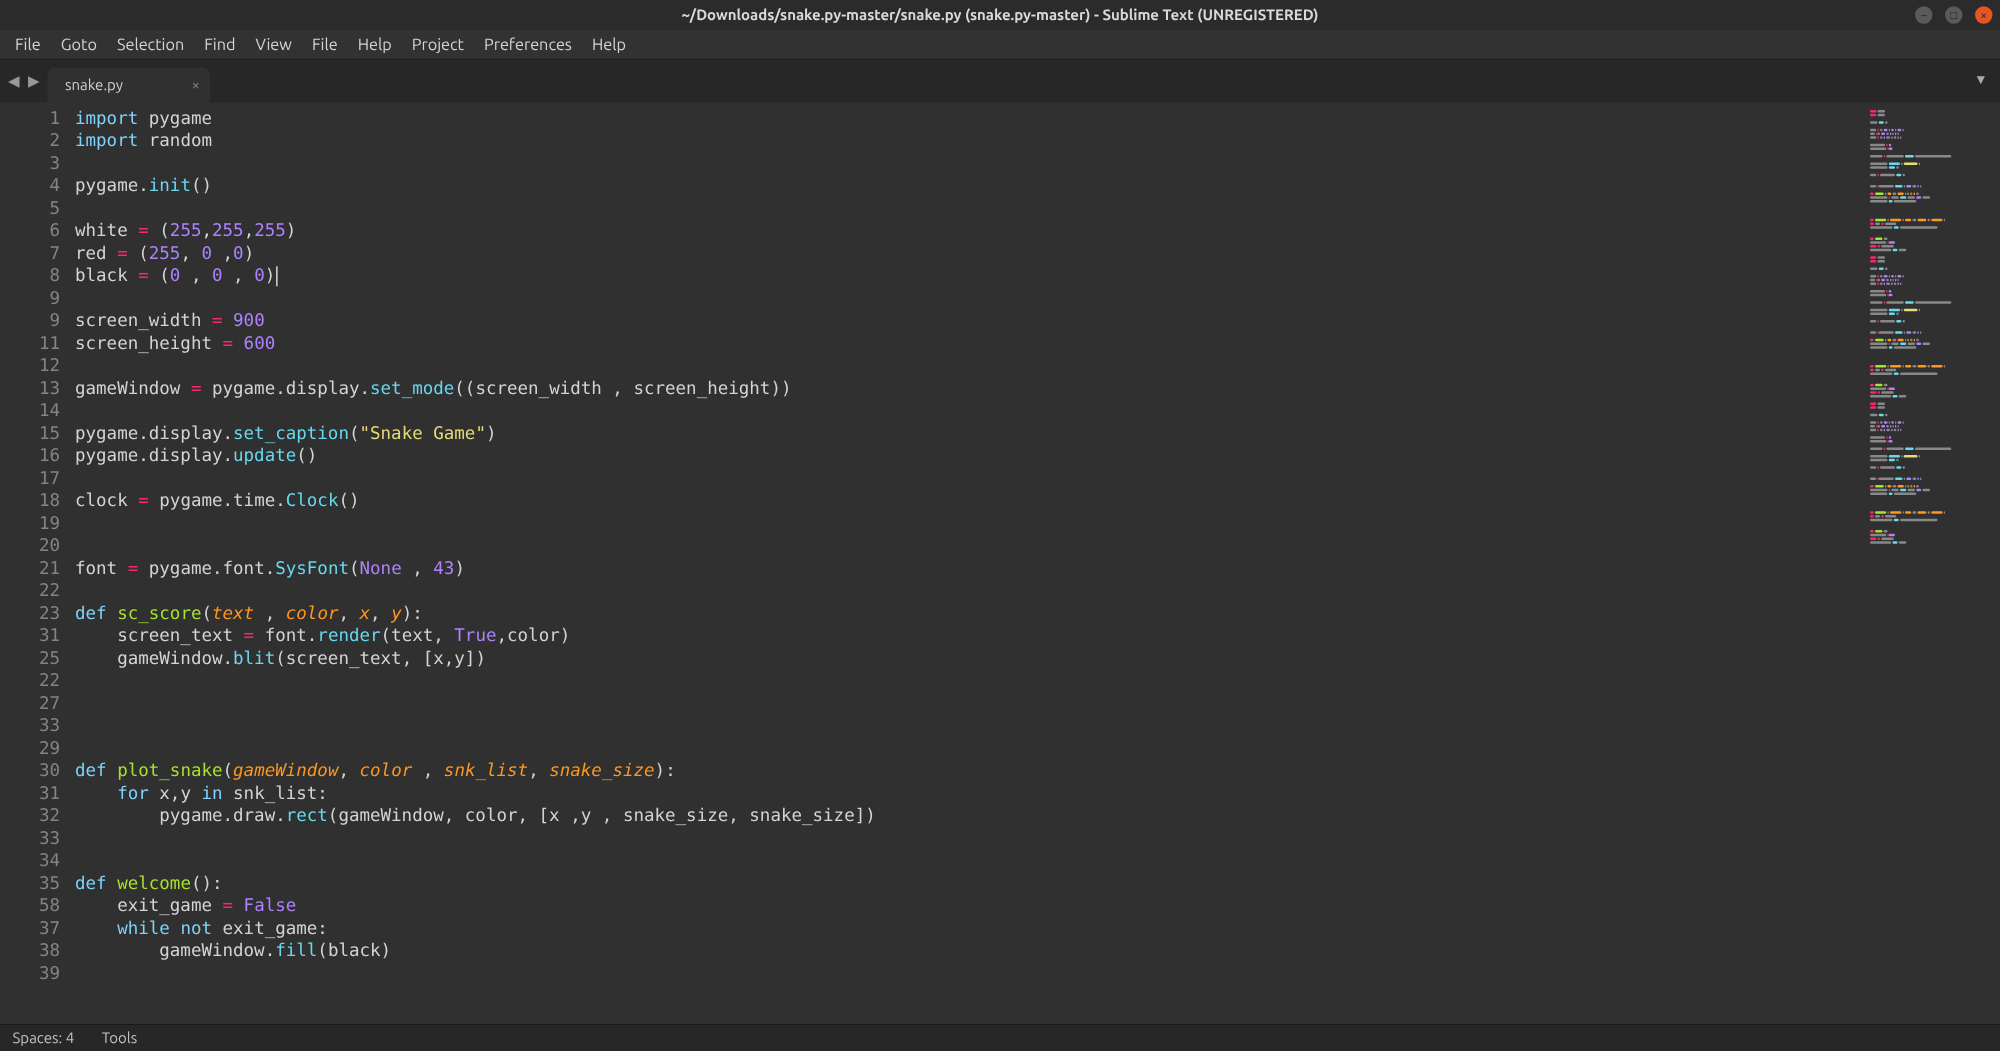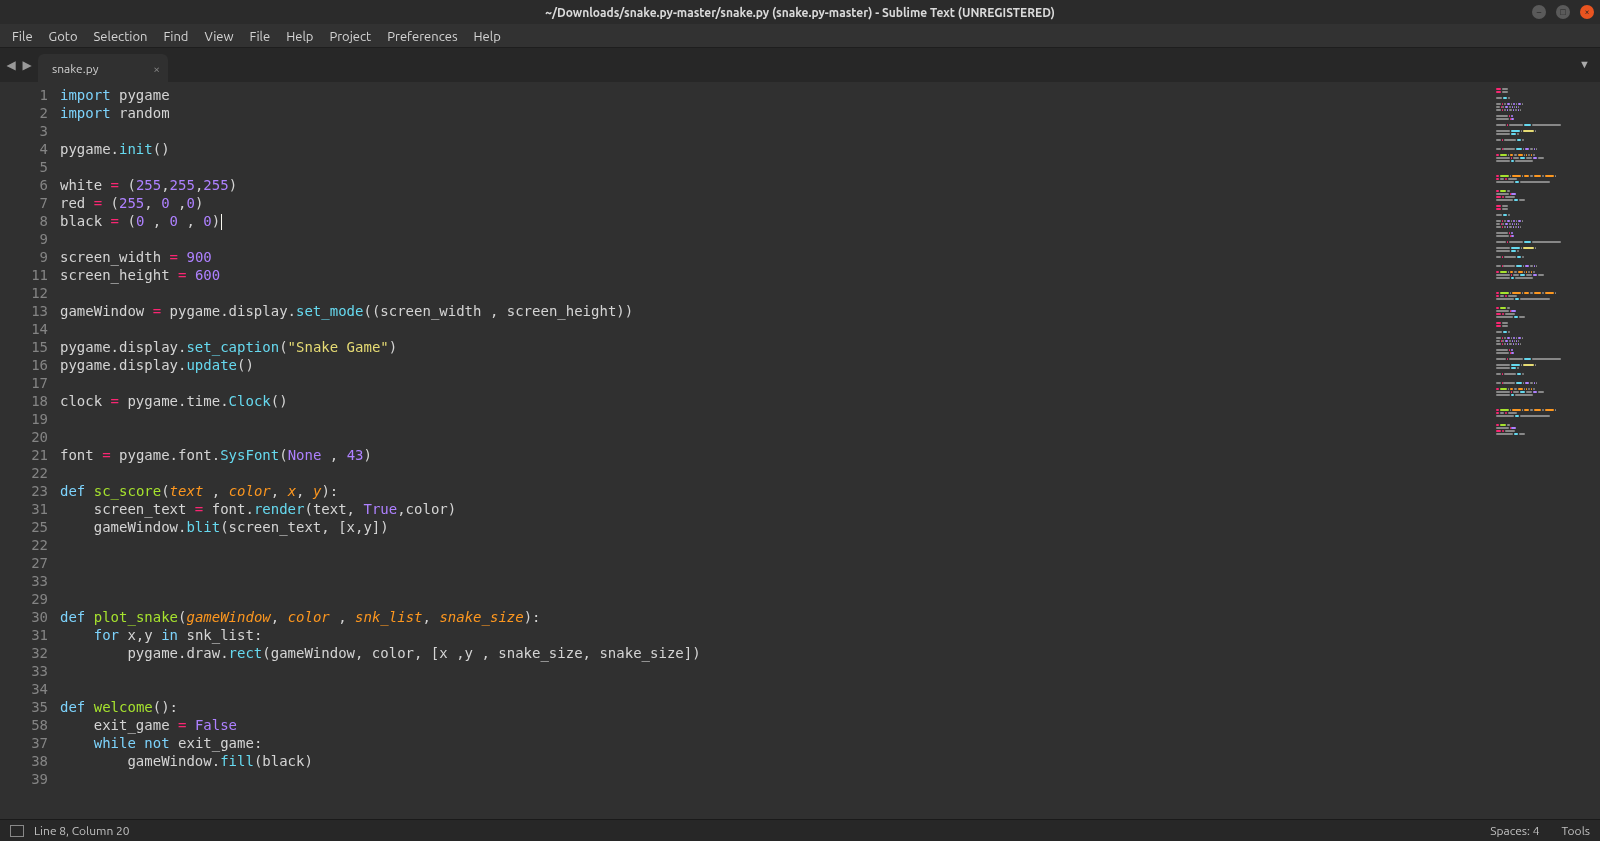--- a/index.html
+++ b/index.html
@@ -801,21 +801,17 @@
       <div class="mini-line">
         <div class="mini-seg" style="width: 17.1px; background: rgb(136, 136, 136);"></div>
         <div class="mini-seg" style="width: 3.6px; background: rgb(102, 217, 239);"></div>
         <div class="mini-seg" style="width: 6.3px; background: rgb(136, 136, 136);"></div>
       </div>
       <div class="mini-line"></div>
     </div>
 </div>
 
 <div class="statusbar">
-  <div class="status-left">
-    <div class="status-icon"></div>
-    <span>Line 8, Column 20</span>
-  </div>
   <div class="status-right">
     <span>Spaces: 4</span>
     <span>Tools</span>
   </div>
 </div>
 
 </body></html>

